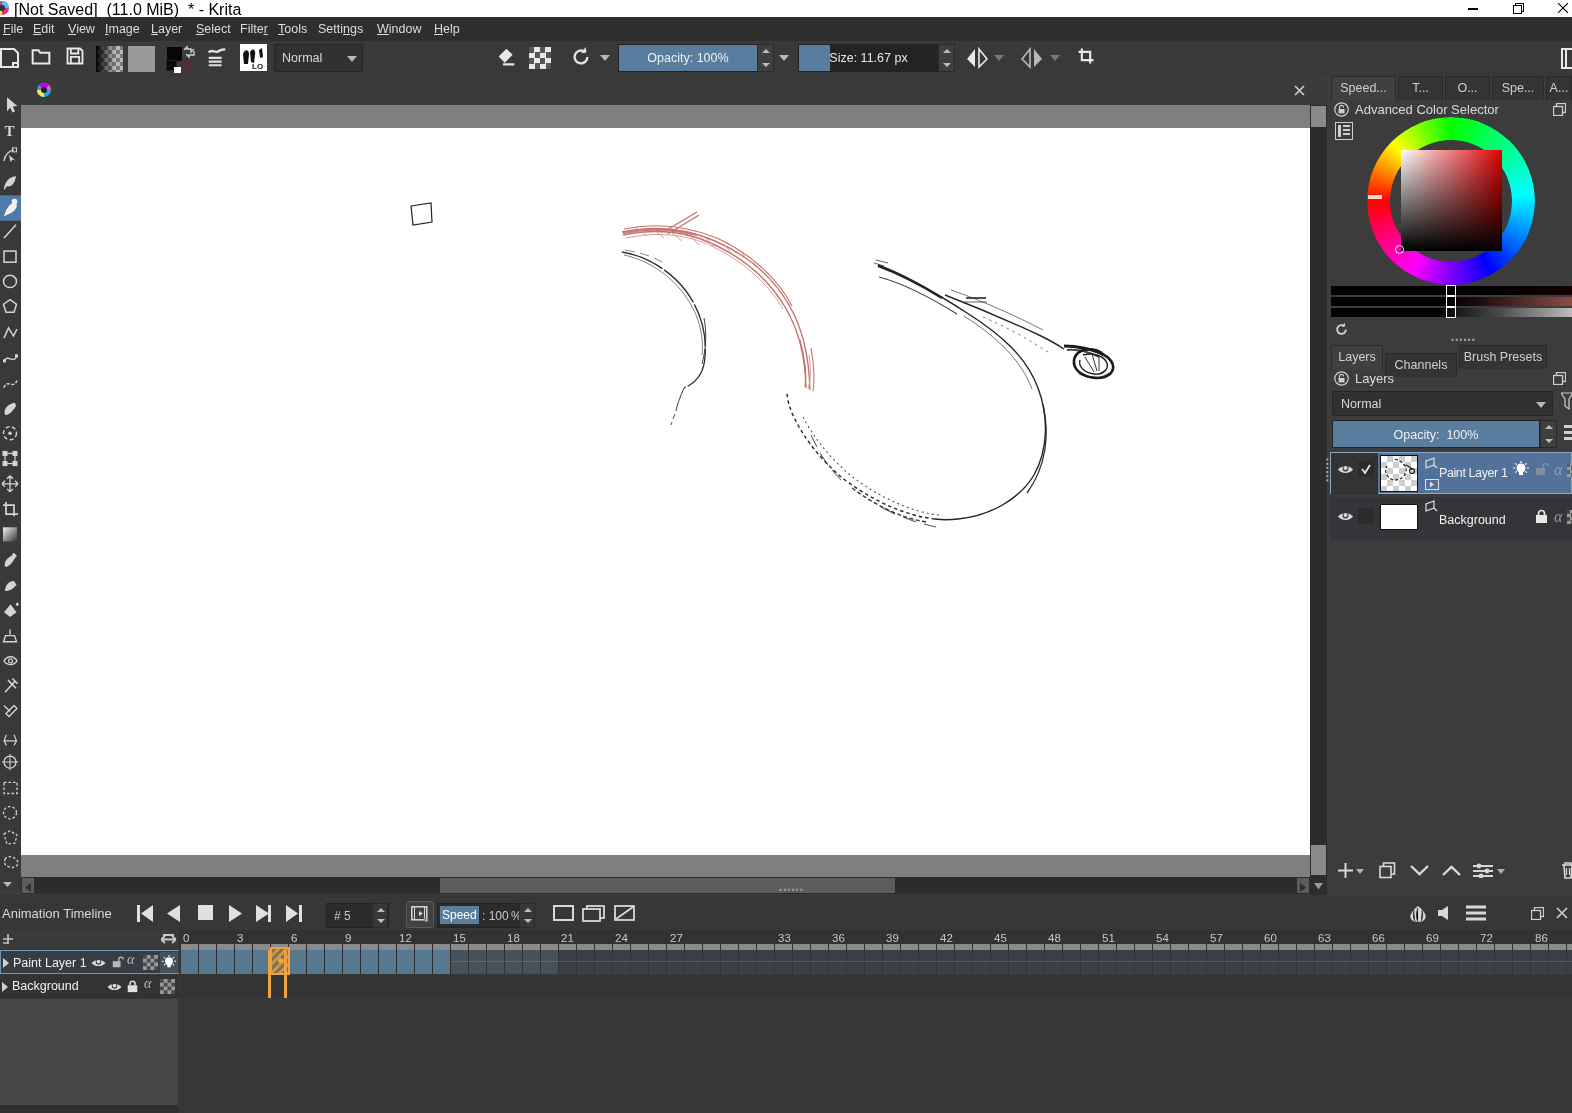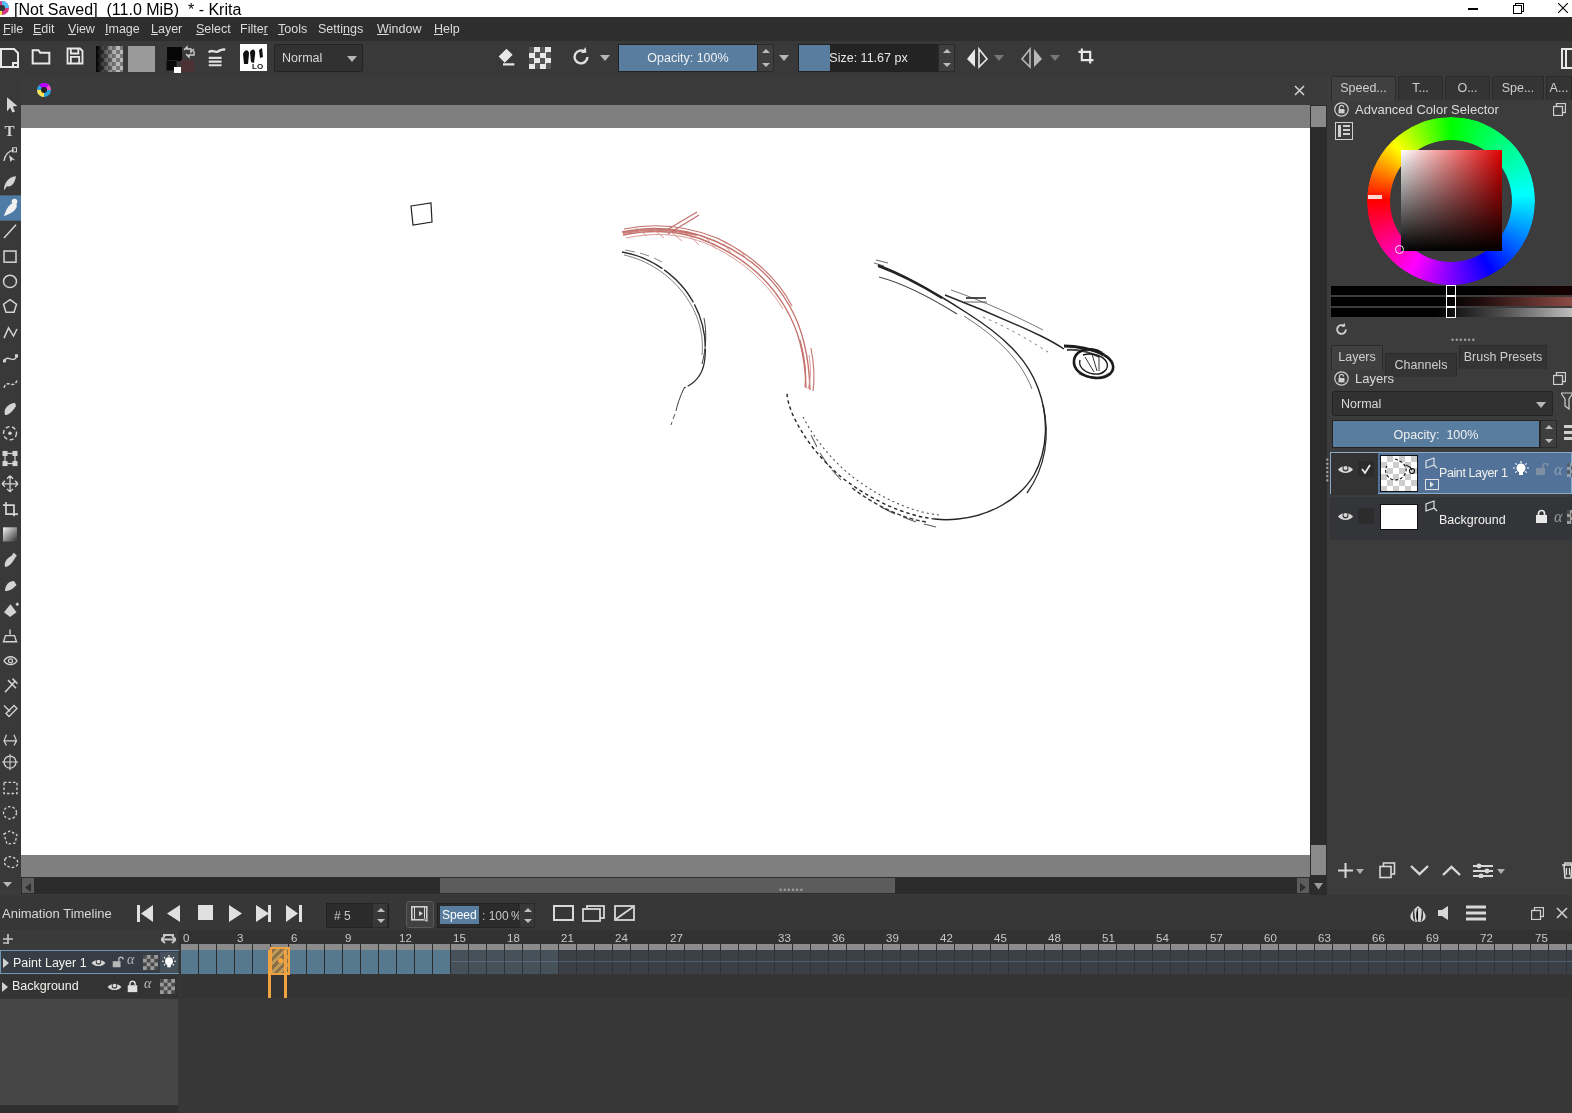--- a/index.html
+++ b/index.html
@@ -648,21 +648,21 @@
       <span style="position:absolute;left:994px;top:2px">45</span>
       <span style="position:absolute;left:1048px;top:2px">48</span>
       <span style="position:absolute;left:1102px;top:2px">51</span>
       <span style="position:absolute;left:1156px;top:2px">54</span>
       <span style="position:absolute;left:1210px;top:2px">57</span>
       <span style="position:absolute;left:1264px;top:2px">60</span>
       <span style="position:absolute;left:1318px;top:2px">63</span>
       <span style="position:absolute;left:1372px;top:2px">66</span>
       <span style="position:absolute;left:1426px;top:2px">69</span>
       <span style="position:absolute;left:1480px;top:2px">72</span>
-      <span style="position:absolute;left:1535px;top:2px">75</span>
+      <span style="position:absolute;left:1535px;top:2px">86</span>
     </div>
     <div class="abs" id="tickstrip"></div>
 
     <div class="abs" id="trow1"></div>
     <div class="abs" id="trow1b"></div>
     <div class="abs" id="trow1c"></div>
     <div class="abs" id="frame5">
         <div id="f5dot"></div>
       </div>
     <div class="abs" style="left:451px;top:66px;width:1121px;height:1px;background:rgba(120,155,185,0.35)"></div>

